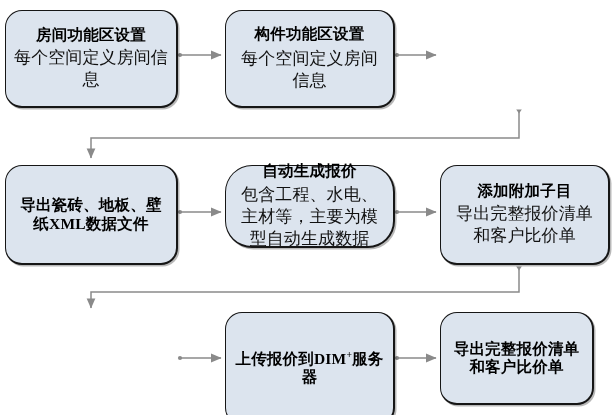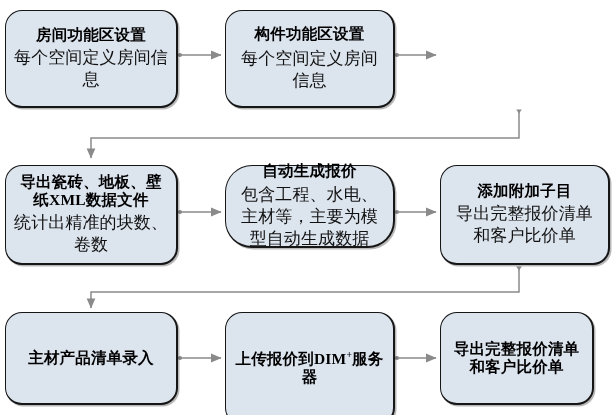--- a/index.html
+++ b/index.html
@@ -132,36 +132,32 @@
   </div>
 
   <div class="node" style="left:225px; top:10px; width:170px; height:98px;justify-content:space-between;">
     <div class="title">构件功能区设置</div>
     <div class="subtitle">每个空间定义房间信息</div>
   </div>
 
 
   <div class="node" style="left:5px; top:165px; width:173px; height:100px;">
     <div class="title">导出瓷砖、地板、壁纸<span class="lat">XML</span>数据文件</div>
-    <div class="subtitle">统计出精准的块数、卷数</div>
   </div>
 
   <div class="node" style="left:225px; top:165px; width:170px; height:83px;border-radius:27px;">
     <div class="title">自动生成报价</div>
     <div class="subtitle">包含工程、水电、主材等，主要为模型自动生成数据</div>
   </div>
 
   <div class="node" style="left:440px; top:165px; width:170px; height:100px;">
     <div class="title">添加附加子目</div>
     <div class="subtitle">导出完整报价清单和客户比价单</div>
   </div>
 
-  <div class="node single r3" style="left:5px; top:312px; width:173px; height:93px;">
-    <div class="title">主材产品清单录入</div>
-  </div>
 
   <div class="node single r3" style="left:225px; top:312px; width:170px; height:113px;">
     <div class="title">上传报价到<span class="lat">DIM<sup>+</sup></span>服务器</div>
   </div>
 
   <div class="node single r3" style="left:440px; top:312px; width:154px; height:93px;">
     <div class="title">导出完整报价清单和客户比价单</div>
   </div>
 
 </div>

